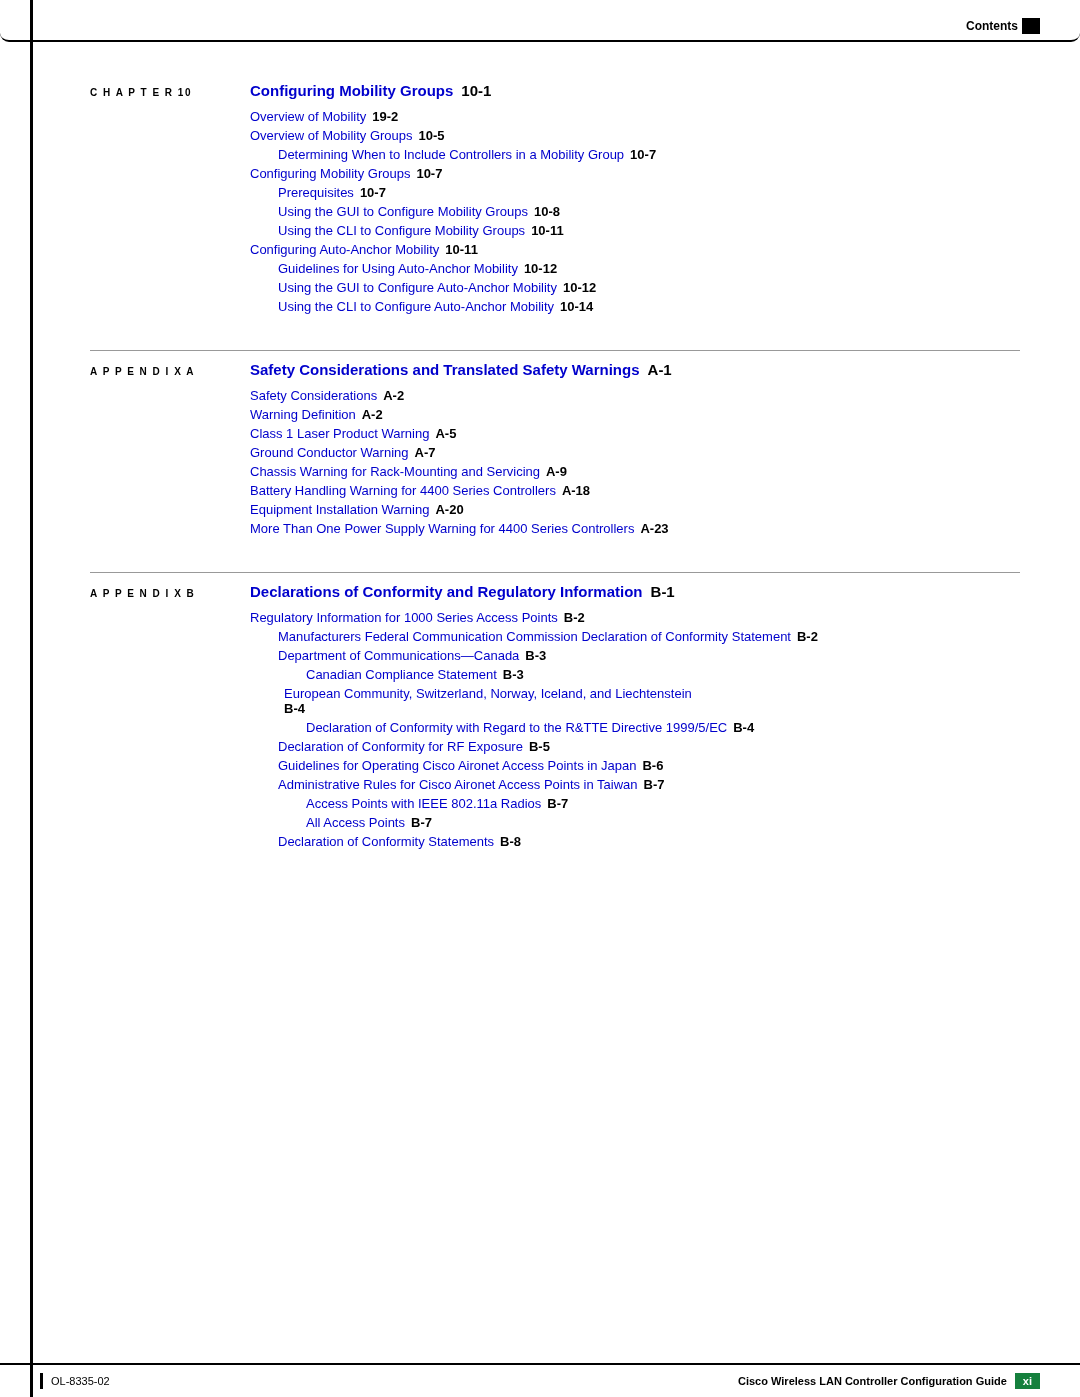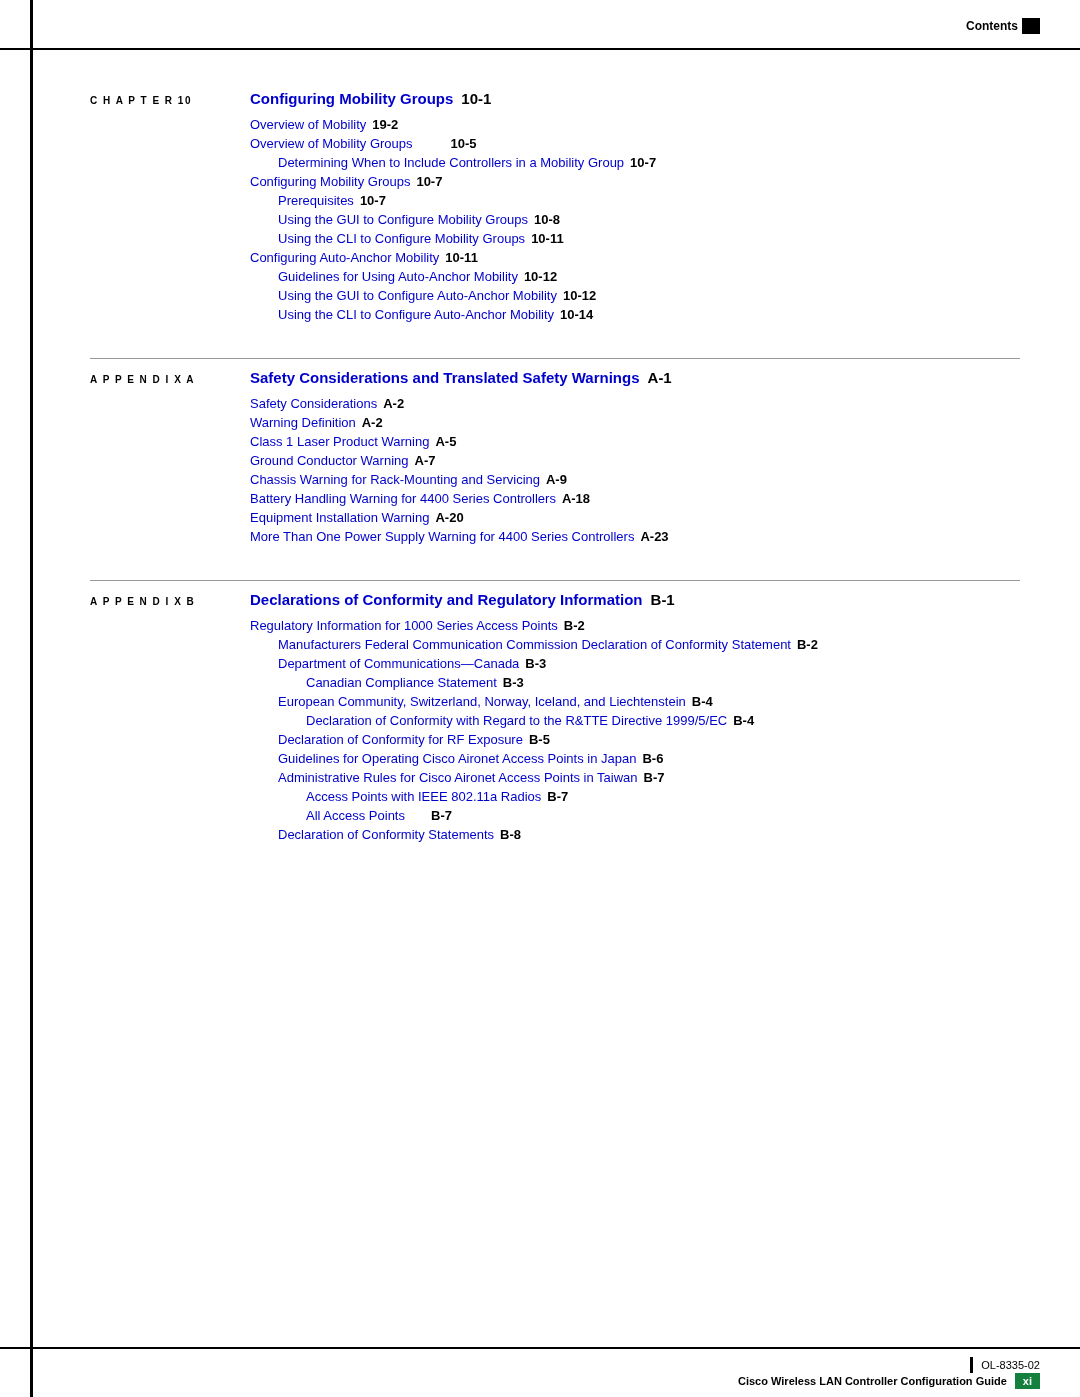--- a/index.html
+++ b/index.html
@@ -18,23 +18,24 @@
       min-height: 1397px;
       position: relative;
       padding: 0;
     }
 
     
     .page-header {
       display: flex;
       justify-content: flex-end;
       align-items: center;
-      padding: 18px 40px 14px 40px;
+      padding: 18px 40px 6px 40px;
       border-bottom: 2px solid #000;
       margin-bottom: 0;
+      border-radius: 9px;
     }
     .header-contents-label {
       font-size: 12px;
       font-weight: bold;
       color: #000;
       margin-right: 4px;
     }
     .header-black-bar {
       width: 18px;
       height: 16px;
@@ -127,23 +128,22 @@
 
     
     .page-footer {
       position: absolute;
       bottom: 0;
       left: 0;
       right: 0;
       border-top: 2px solid #000;
       display: flex;
       justify-content: space-between;
-      align-items: flex-end;
+      align-items: center;
       padding: 8px 40px;
-      flex-direction: column;
     }
 
     .footer-left {
       display: flex;
       align-items: center;
       gap: 8px;
     }
 
     .footer-left-bar {
       width: 3px;
@@ -194,21 +194,21 @@
         <div class="section-header-row">
           <span class="chapter-label">C H A P T E R  10</span>
           <a class="section-title" href="#">Configuring Mobility Groups</a>
           <span class="section-title-num">10-1</span>
         </div>
         <div class="toc-entries">
           <div class="toc-entry" style="padding-left: 0px;">
             <a class="toc-link" href="#">Overview of Mobility</a>
             <span class="toc-num">19-2</span>
           </div>
-          <div class="toc-entry" style="padding-left: 0px; gap: 32px;">
+          <div class="toc-entry" style="padding-left: 0px;">
             <a class="toc-link" href="#">Overview of Mobility Groups</a>
             <span class="toc-num">10-5</span>
           </div>
           <div class="toc-entry" style="padding-left: 28px;">
             <a class="toc-link" href="#">Determining When to Include Controllers in a Mobility Group</a>
             <span class="toc-num">10-7</span>
           </div>
           <div class="toc-entry" style="padding-left: 0px;">
             <a class="toc-link" href="#">Configuring Mobility Groups</a>
             <span class="toc-num">10-7</span>
@@ -302,21 +302,21 @@
             <span class="toc-num">B-2</span>
           </div>
           <div class="toc-entry" style="padding-left: 28px;">
             <a class="toc-link" href="#">Department of Communications—Canada</a>
             <span class="toc-num">B-3</span>
           </div>
           <div class="toc-entry" style="padding-left: 56px;">
             <a class="toc-link" href="#">Canadian Compliance Statement</a>
             <span class="toc-num">B-3</span>
           </div>
-          <div class="toc-entry" style="padding-left: 28px;">
+          <div class="toc-entry" style="padding-left: 28px; flex-direction: column;">
             <a class="toc-link" href="#">European Community, Switzerland, Norway, Iceland, and Liechtenstein</a>
             <span class="toc-num">B-4</span>
           </div>
           <div class="toc-entry" style="padding-left: 56px;">
             <a class="toc-link" href="#">Declaration of Conformity with Regard to the R&amp;TTE Directive 1999/5/EC</a>
             <span class="toc-num">B-4</span>
           </div>
           <div class="toc-entry" style="padding-left: 28px;">
             <a class="toc-link" href="#">Declaration of Conformity for RF Exposure</a>
             <span class="toc-num">B-5</span>
@@ -326,21 +326,21 @@
             <span class="toc-num">B-6</span>
           </div>
           <div class="toc-entry" style="padding-left: 28px;">
             <a class="toc-link" href="#">Administrative Rules for Cisco Aironet Access Points in Taiwan</a>
             <span class="toc-num">B-7</span>
           </div>
           <div class="toc-entry" style="padding-left: 56px;">
             <a class="toc-link" href="#">Access Points with IEEE 802.11a Radios</a>
             <span class="toc-num">B-7</span>
           </div>
-          <div class="toc-entry" style="padding-left: 56px; gap: 20px;">
+          <div class="toc-entry" style="padding-left: 56px;">
             <a class="toc-link" href="#">All Access Points</a>
             <span class="toc-num">B-7</span>
           </div>
           <div class="toc-entry" style="padding-left: 28px;">
             <a class="toc-link" href="#">Declaration of Conformity Statements</a>
             <span class="toc-num">B-8</span>
           </div>
         </div>
       </div>
     </div>

